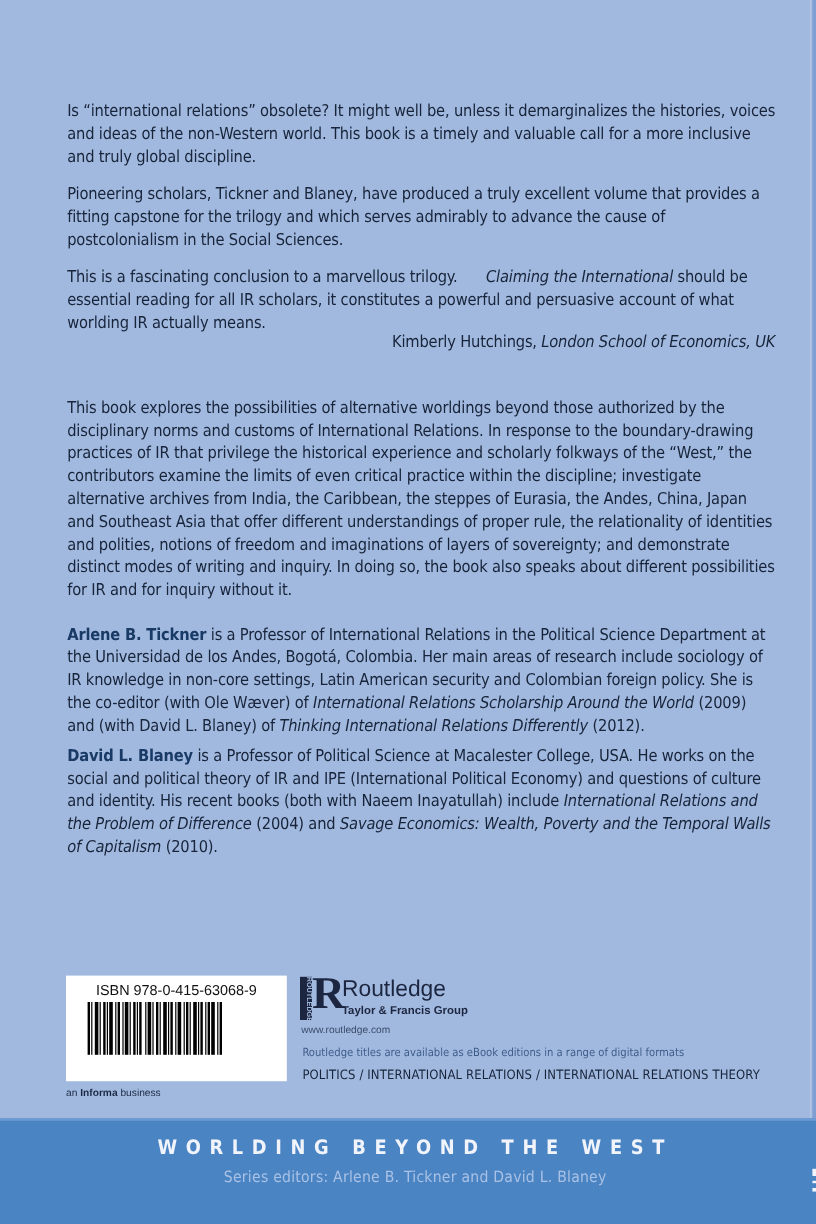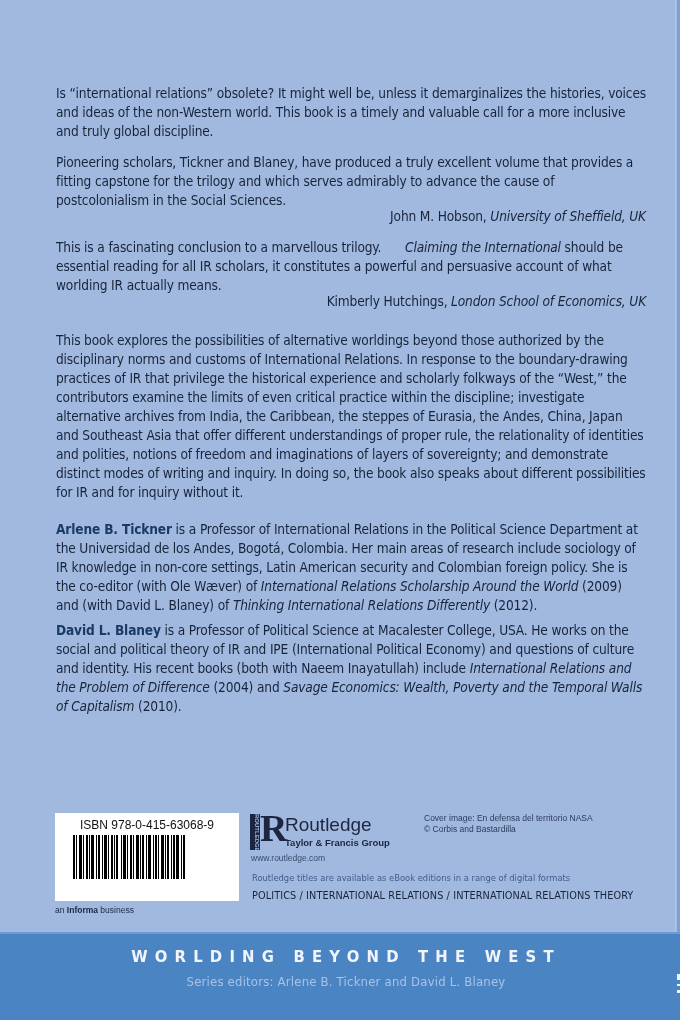--- a/index.html
+++ b/index.html
@@ -59,21 +59,20 @@
 <div class="page">
   <div class="right-edge"></div>
   <div class="right-edge-inner"></div>
 
   <div class="blurbs">
     <div class="blurb">
       <span class="quote">Is “international relations” obsolete? It might well be, unless it demarginalizes the histories, voices and ideas of the non-Western world. This book is a timely and valuable call for a more inclusive and truly global discipline.</span>
     </div>
     <div class="blurb">
       <span class="quote">Pioneering scholars, Tickner and Blaney, have produced a truly excellent volume that provides a fitting capstone for the trilogy and which serves admirably to advance the cause of postcolonialism in the Social Sciences.</span>
-      <span class="attr"><span class="name">John M. Hobson,</span> <span class="aff">University of Sheffield, UK</span></span>
     </div>
     <div class="blurb">
       <span class="quote"><span>This is a fascinating conclusion to a marvellous trilogy. </span><i>Claiming the International</i><span> should be essential reading for all IR scholars, it constitutes a powerful and persuasive account of what worlding IR actually means.</span></span>
       <span class="attr"><span class="name">Kimberly Hutchings,</span> <span class="aff">London School of Economics, UK</span></span>
     </div>
   </div>
 
   <div class="description">This book explores the possibilities of alternative worldings beyond those authorized by the disciplinary norms and customs of International Relations. In response to the boundary-drawing practices of IR that privilege the historical experience and scholarly folkways of the “West,” the contributors examine the limits of even critical practice within the discipline; investigate alternative archives from India, the Caribbean, the steppes of Eurasia, the Andes, China, Japan and Southeast Asia that offer different understandings of proper rule, the relationality of identities and polities, notions of freedom and imaginations of layers of sovereignty; and demonstrate distinct modes of writing and inquiry. In doing so, the book also speaks about different possibilities for IR and for inquiry without it.</div>
 
   <div class="bios">
@@ -125,24 +124,20 @@
   <div class="informa"><span>an </span><b>Informa</b><span> business</span></div>
 
   <div class="routledge">
     <div class="r-vert">ROUTLEDGE</div>
     <div class="r-mark">R</div>
     <div class="r-name">Routledge</div>
     <div class="r-group">Taylor &amp; Francis Group</div>
     <div class="r-url">www.routledge.com</div>
   </div>
 
-  <div class="cover-credit">
-    <div>Cover image: En defensa del territorio NASA</div>
-    <div>© Corbis and Bastardilla</div>
-  </div>
 
   <div class="ebook">Routledge titles are available as eBook editions in a range of digital formats</div>
   <div class="subject">POLITICS / INTERNATIONAL RELATIONS / INTERNATIONAL RELATIONS THEORY</div>
 
   <div class="footer">
     <div class="series-title">WORLDING BEYOND THE WEST</div>
     <div class="series-editors">Series editors: Arlene  B. Tickner and David L. Blaney</div>
     <div class="spine-marks">
       <span style="height:6px"></span>
         <span style="height:2px"></span>

